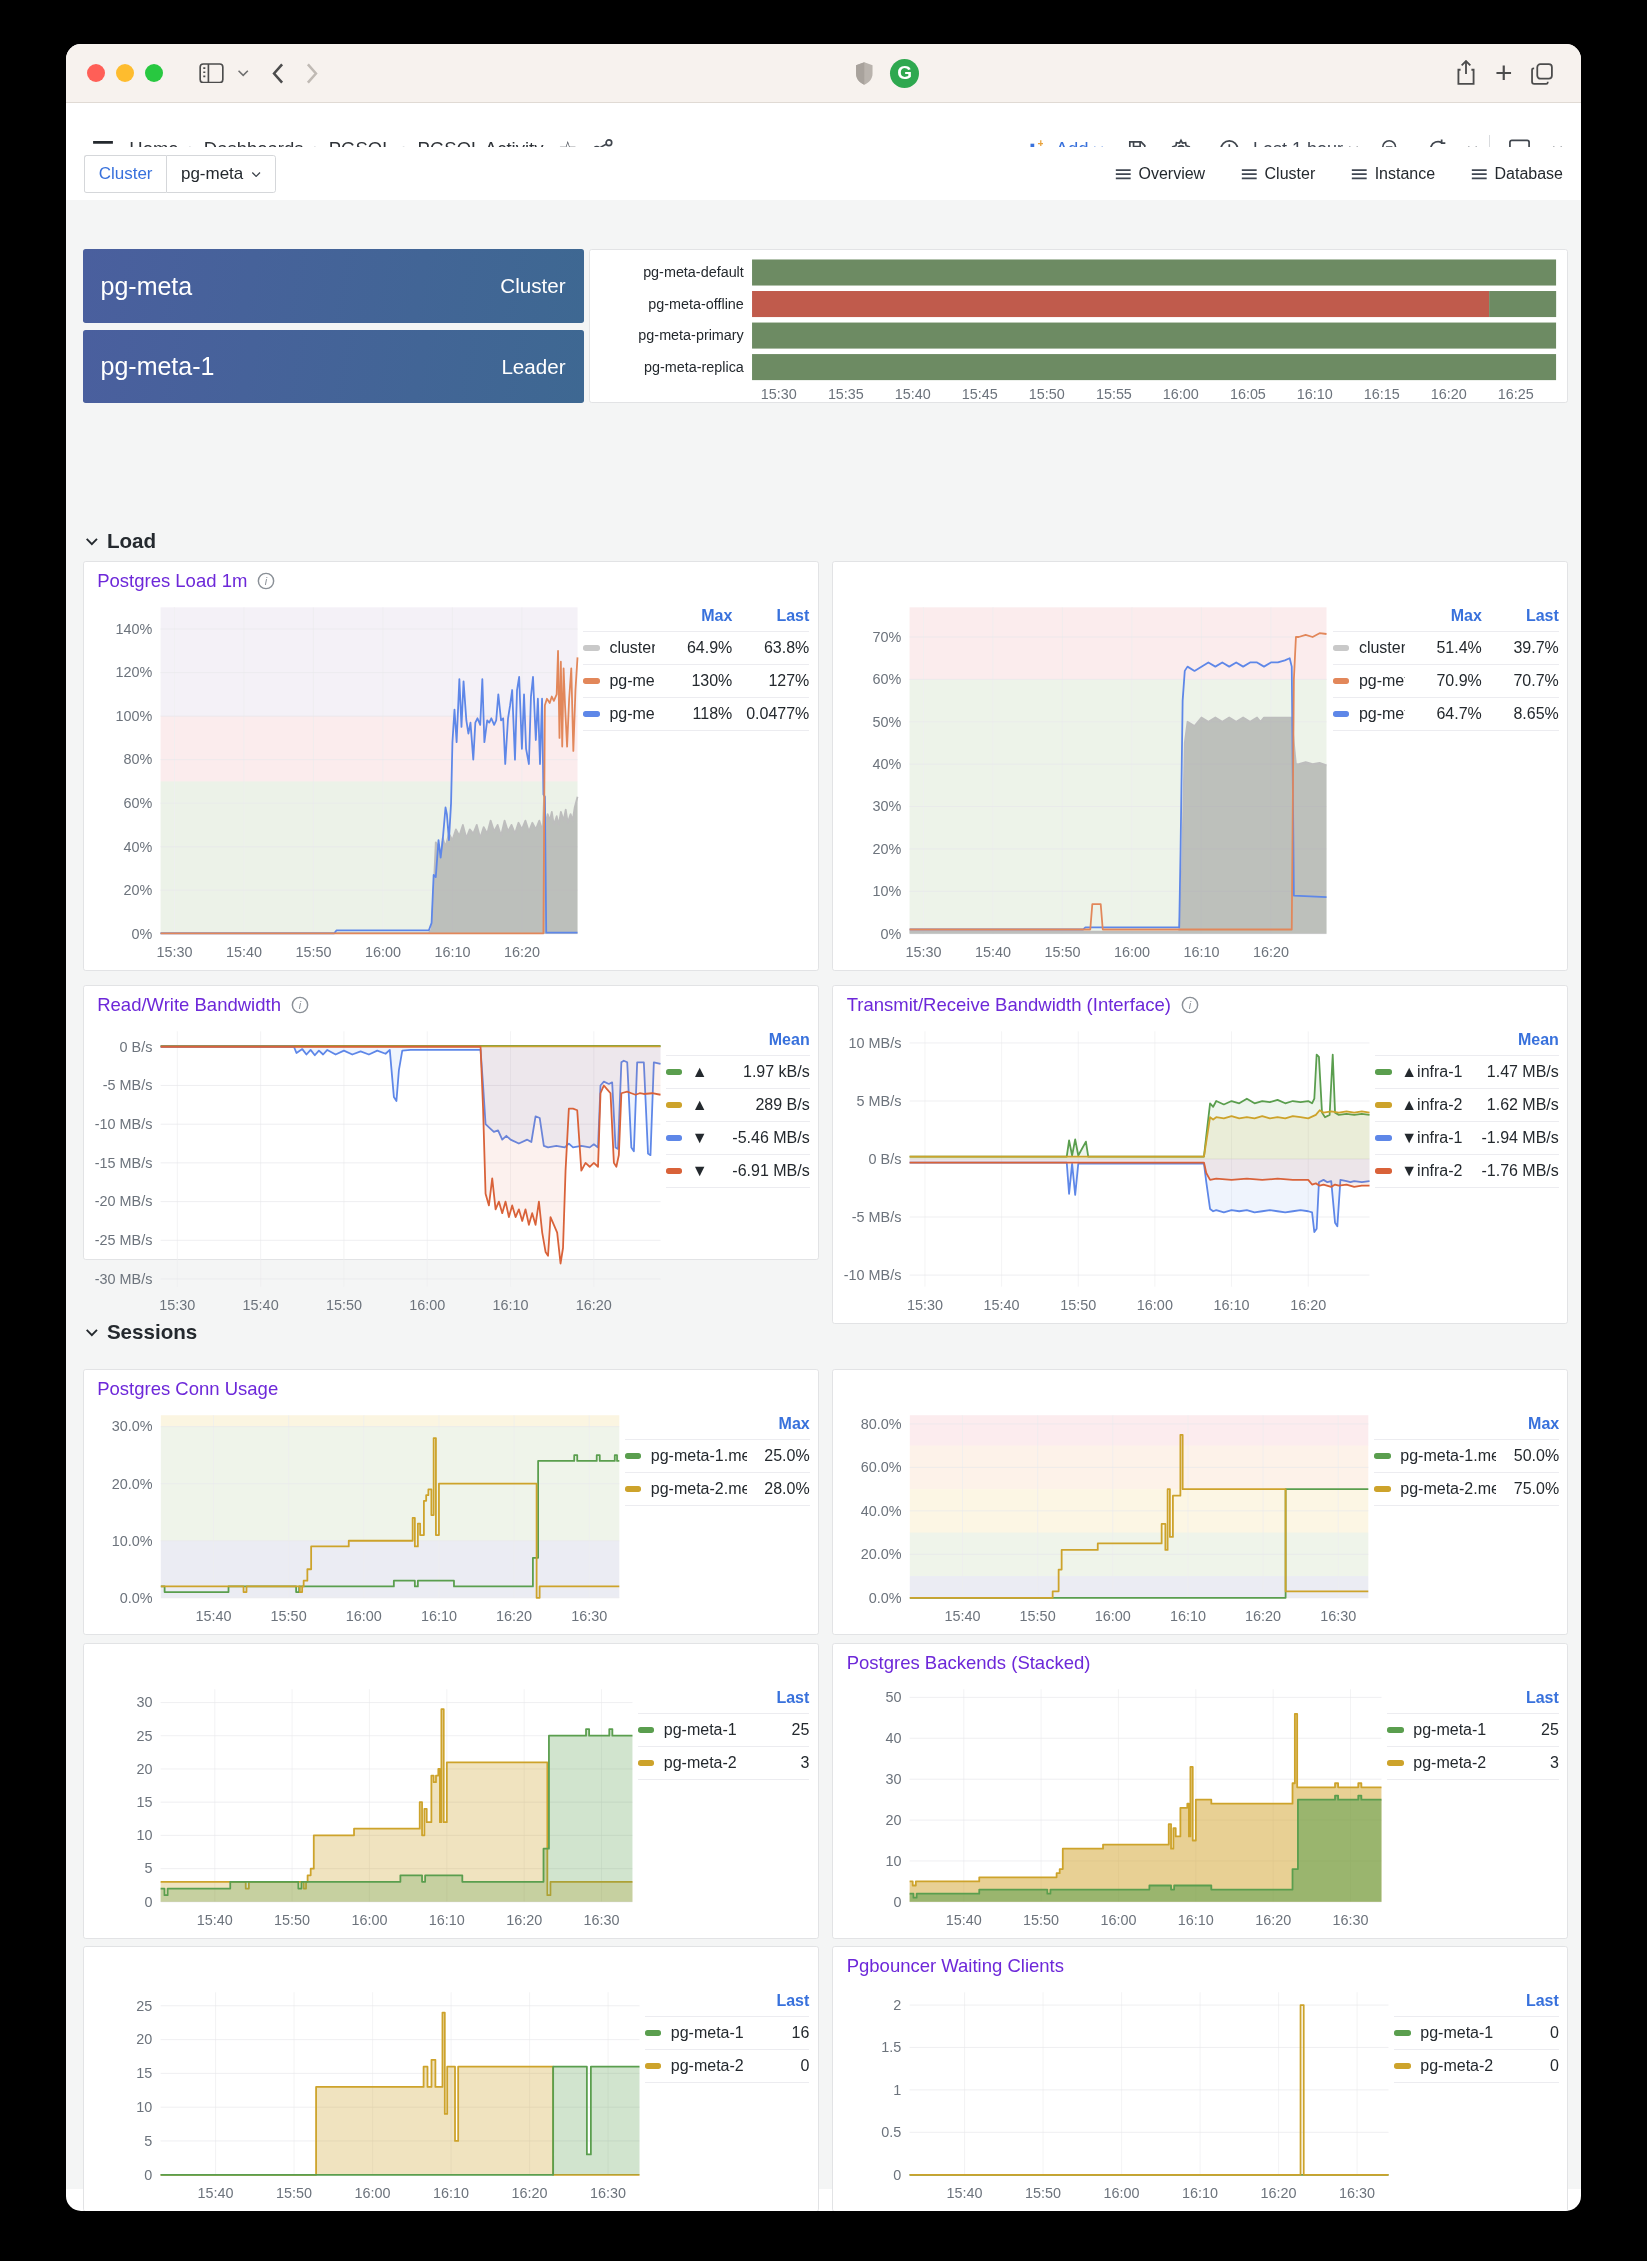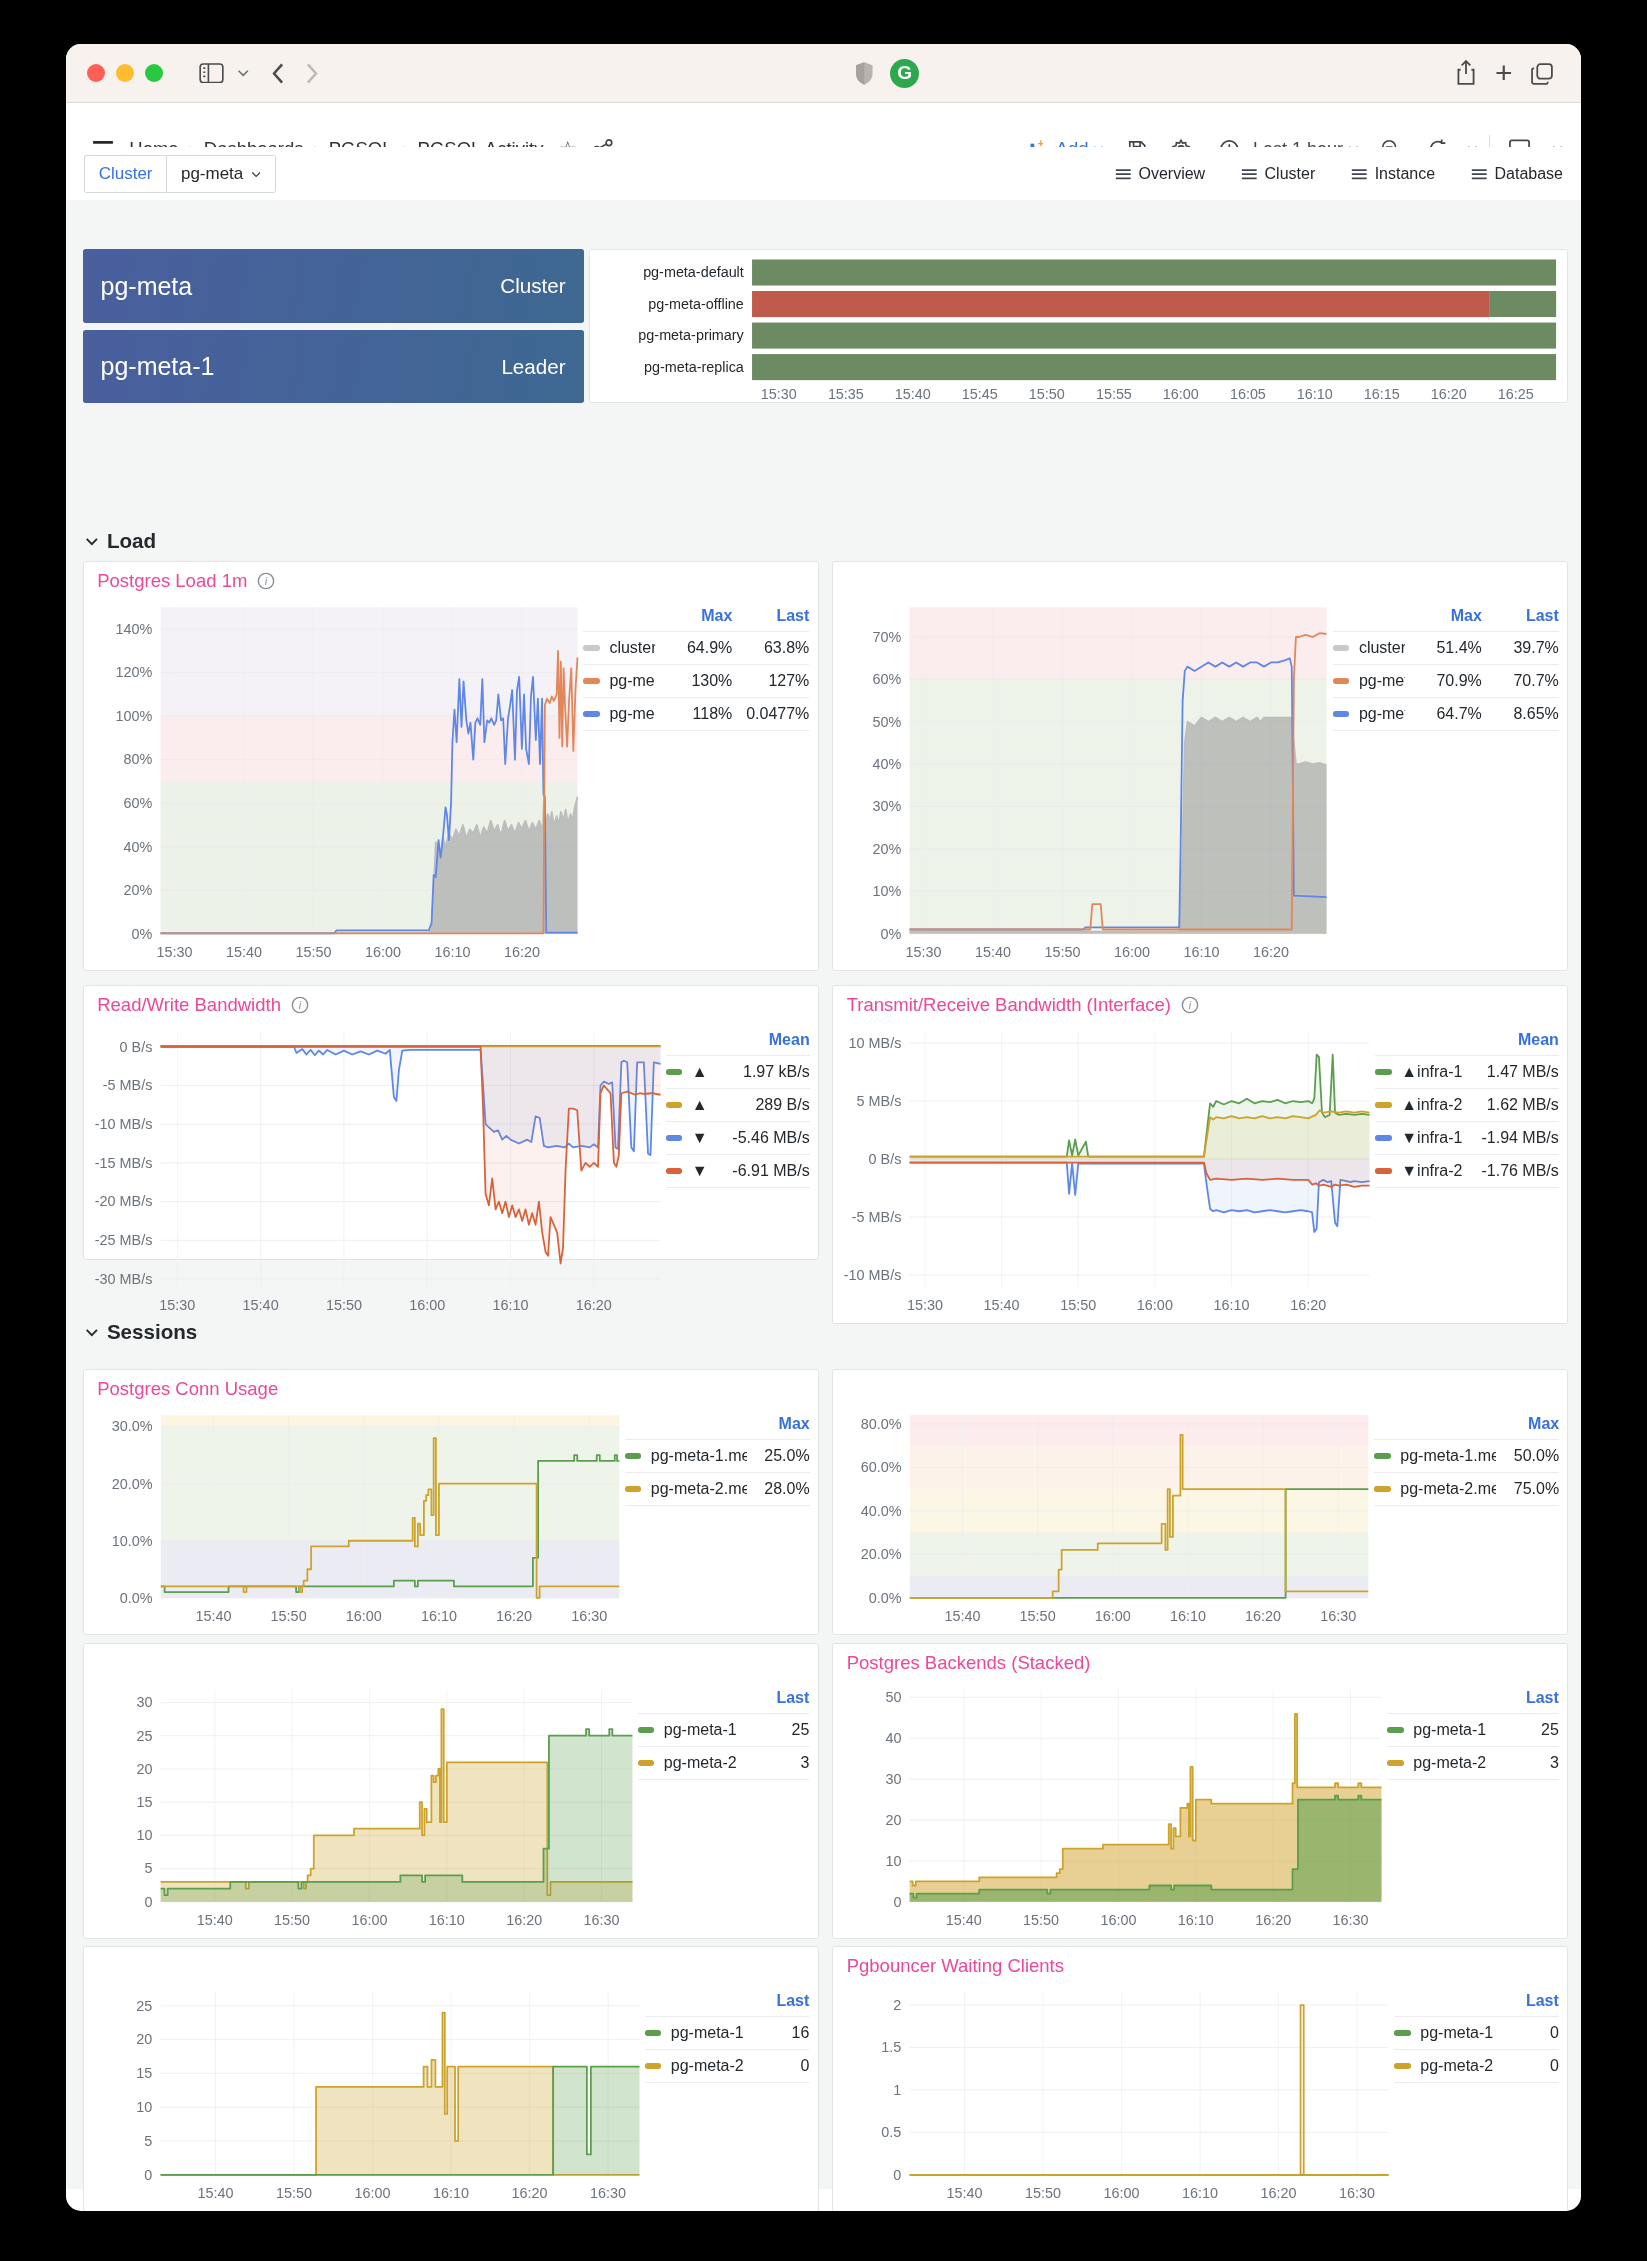--- a/index.html
+++ b/index.html
@@ -22,21 +22,21 @@
   .tr-label{font-size:18px;color:#3f4651;margin:0 5.5px;white-space:nowrap;}
   .vdiv{width:0.7px;height:27.5px;background:#d9dbde;margin:0 11px;}
   #gsub{position:absolute;left:0;top:103px;width:100%;height:54px;background:#fff;display:flex;align-items:center;padding:0 18px;box-sizing:border-box;}
   .varchip{height:36px;display:flex;align-items:center;padding:0 13.7px;border:0.7px solid #d5d7da;background:#fff;border-radius:2.7px;font-size:17px;}
   .varchip.lbl{color:#3871dc;font-weight:500;border-right:none;border-radius:2.7px 0 0 2.7px;}
   .varchip.val{color:#24292e;border-radius:0 2.7px 2.7px 0;gap:8.2px;}
   .dashlink{display:flex;align-items:center;gap:6.9px;font-size:16px;color:#24292e;font-weight:500;margin-left:36px;}
   
   #dash{position:absolute;left:0;top:156px;width:100%;height:1989px;background:#f4f5f5;}
   .panel{position:absolute;background:#fff;border:0.7px solid #e2e3e5;border-radius:2.7px;box-sizing:border-box;}
-  .ptitle{height:37px;display:flex;align-items:center;padding:0 13.7px;font-size:18.5px;font-weight:500;color:#ec4899;gap:9.6px;}
+  .ptitle{height:37px;display:flex;align-items:center;padding:0 13.7px;font-size:18.5px;font-weight:500;color:#6d28d9;gap:9.6px;}
   .pbody{position:absolute;left:8.2px;right:8.2px;top:37px;bottom:6.9px;display:flex;}
   .chart{flex:1;position:relative;}
   .legend{padding-top:2.7px;font-size:16px;color:#24292e;}
   .lg-head{display:flex;justify-content:flex-end;color:#3871dc;font-weight:700;height:29px;align-items:center;}
   .lg-col,.lg-val{width:var(--colw,77px);text-align:right;}
   .lg-row{display:flex;align-items:center;border-top:0.7px solid #ececf0;height:32px;}
   .lg-row:last-child{border-bottom:0.7px solid #ececf0;}
   .lg-swatch{width:16.5px;height:6.2px;border-radius:2.7px;margin-right:9.6px;flex:none;}
   .lg-label{flex:1;white-space:nowrap;overflow:hidden;}
   .stat{position:absolute;border-radius:2.7px;color:#fff;display:flex;align-items:center;justify-content:space-between;padding:0 18px;box-sizing:border-box;background:linear-gradient(100deg,#4a5f9e 0%,#3e6892 100%);}

